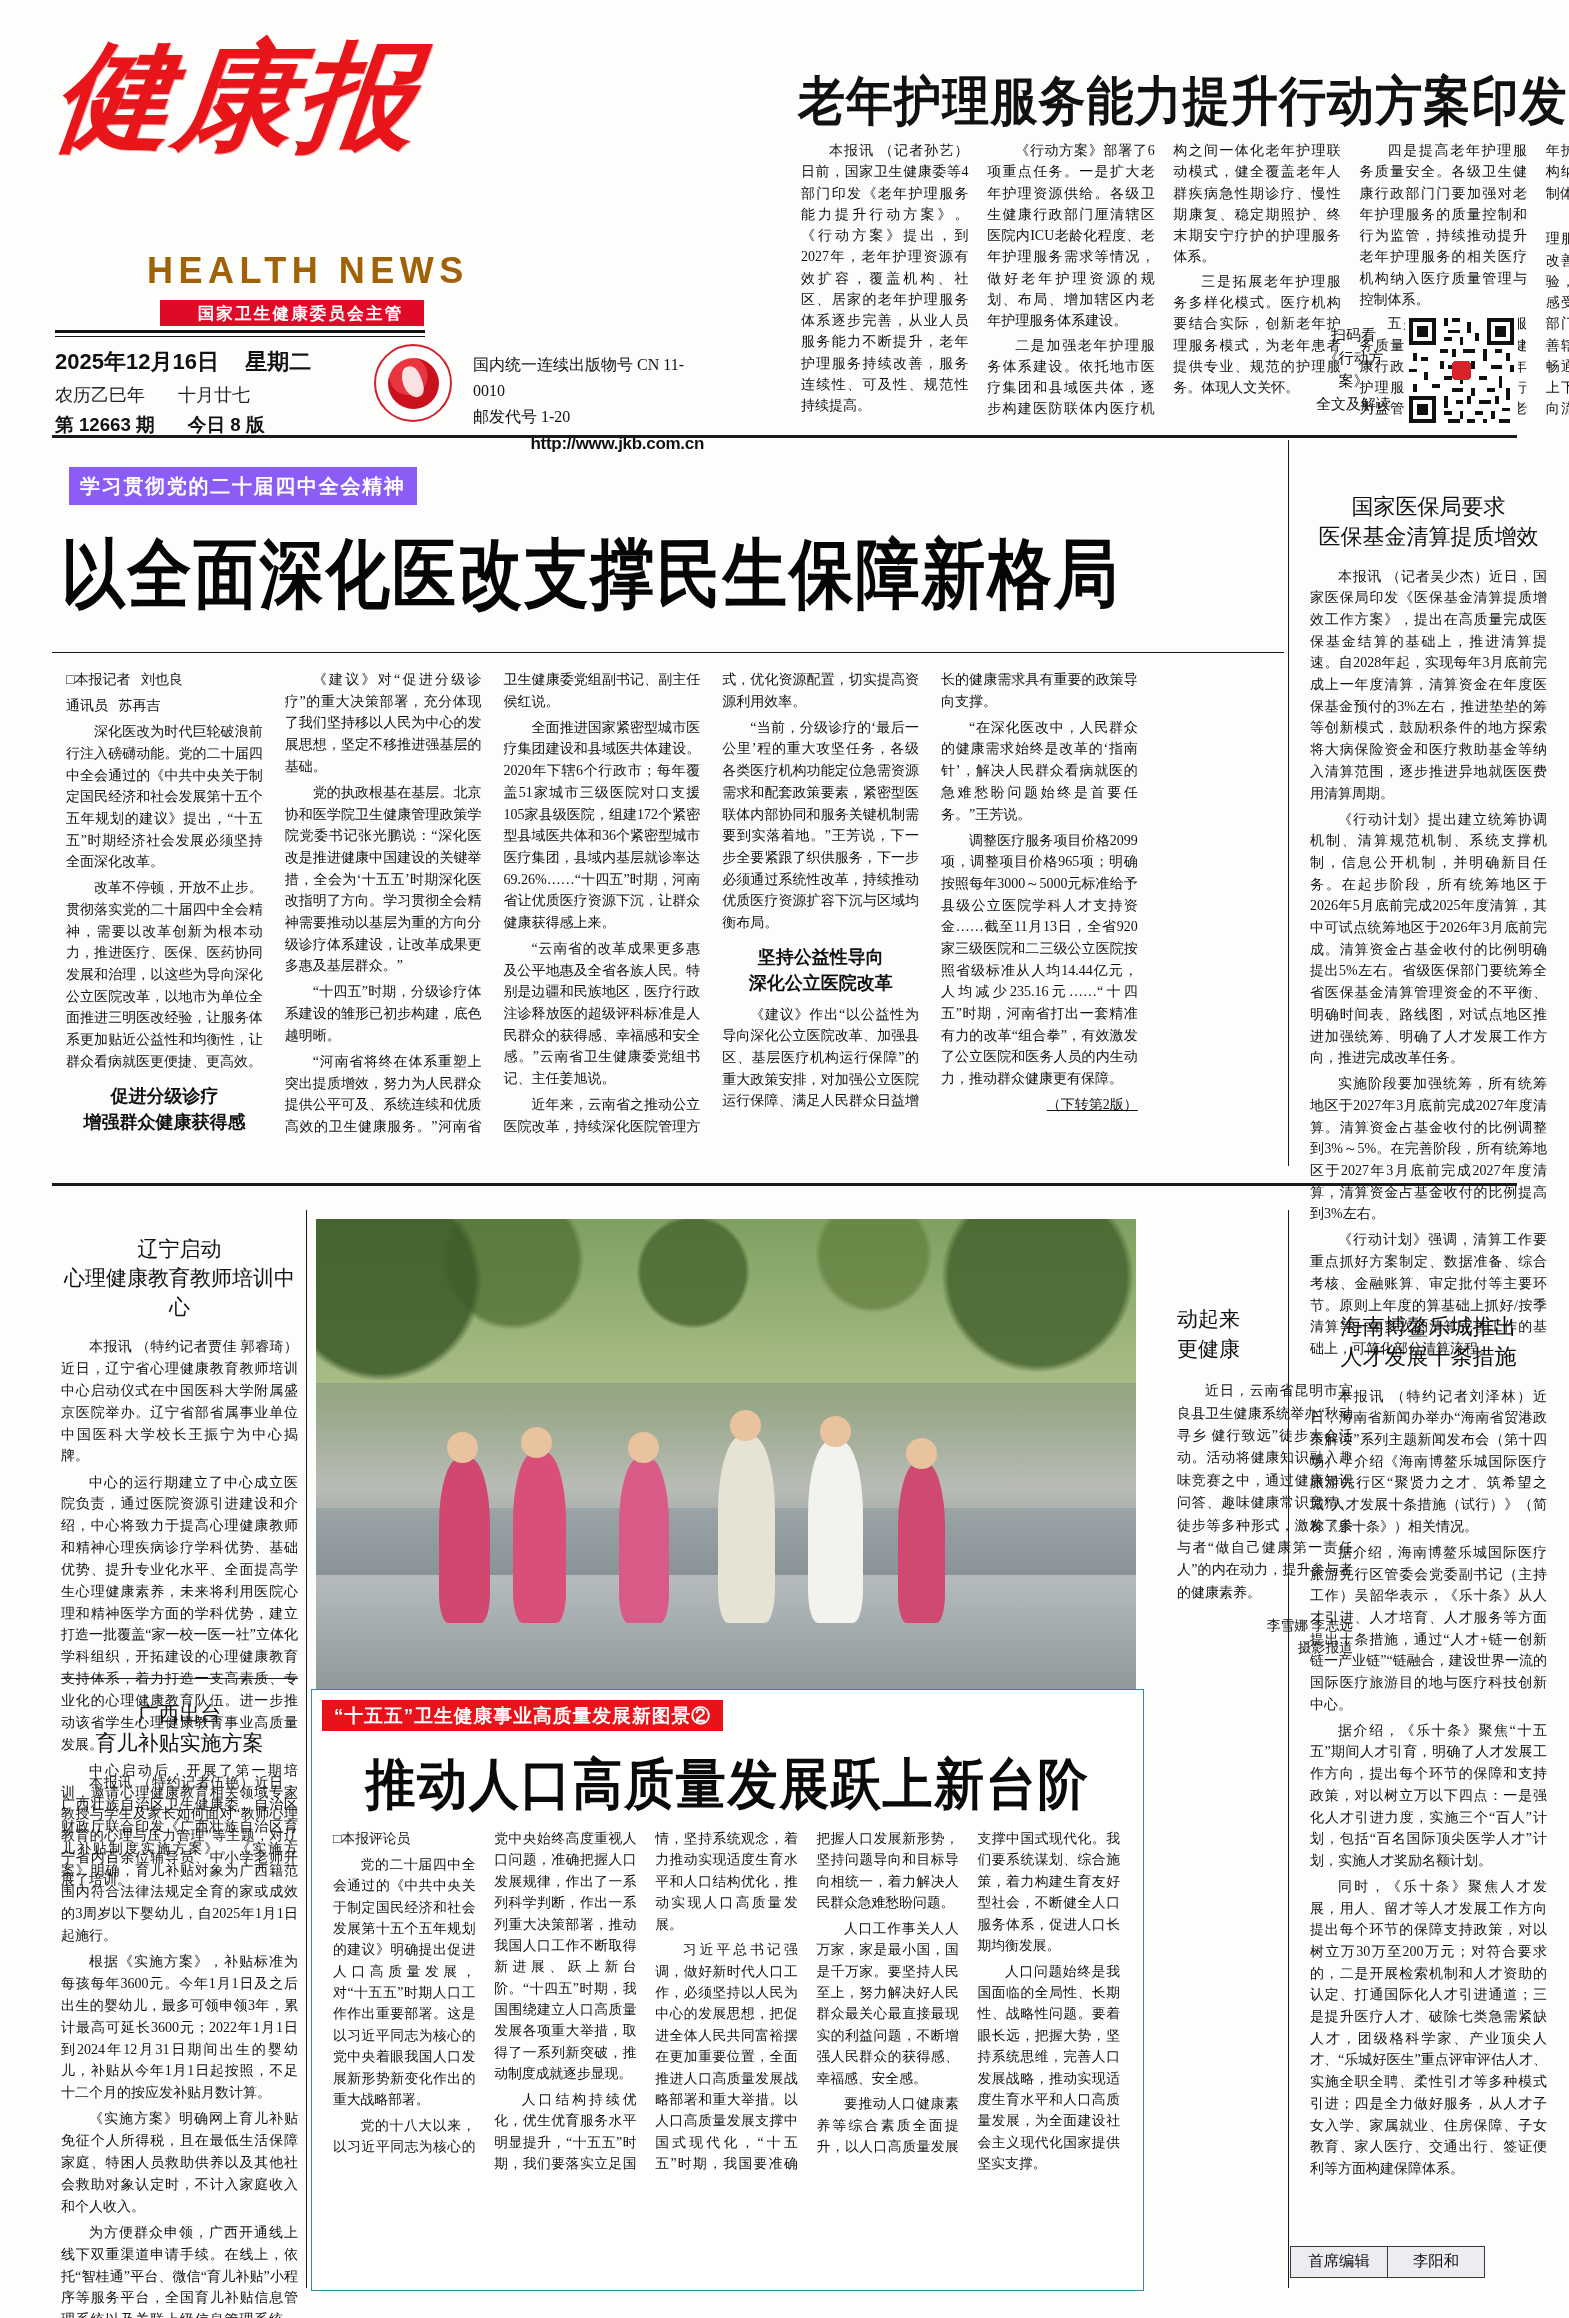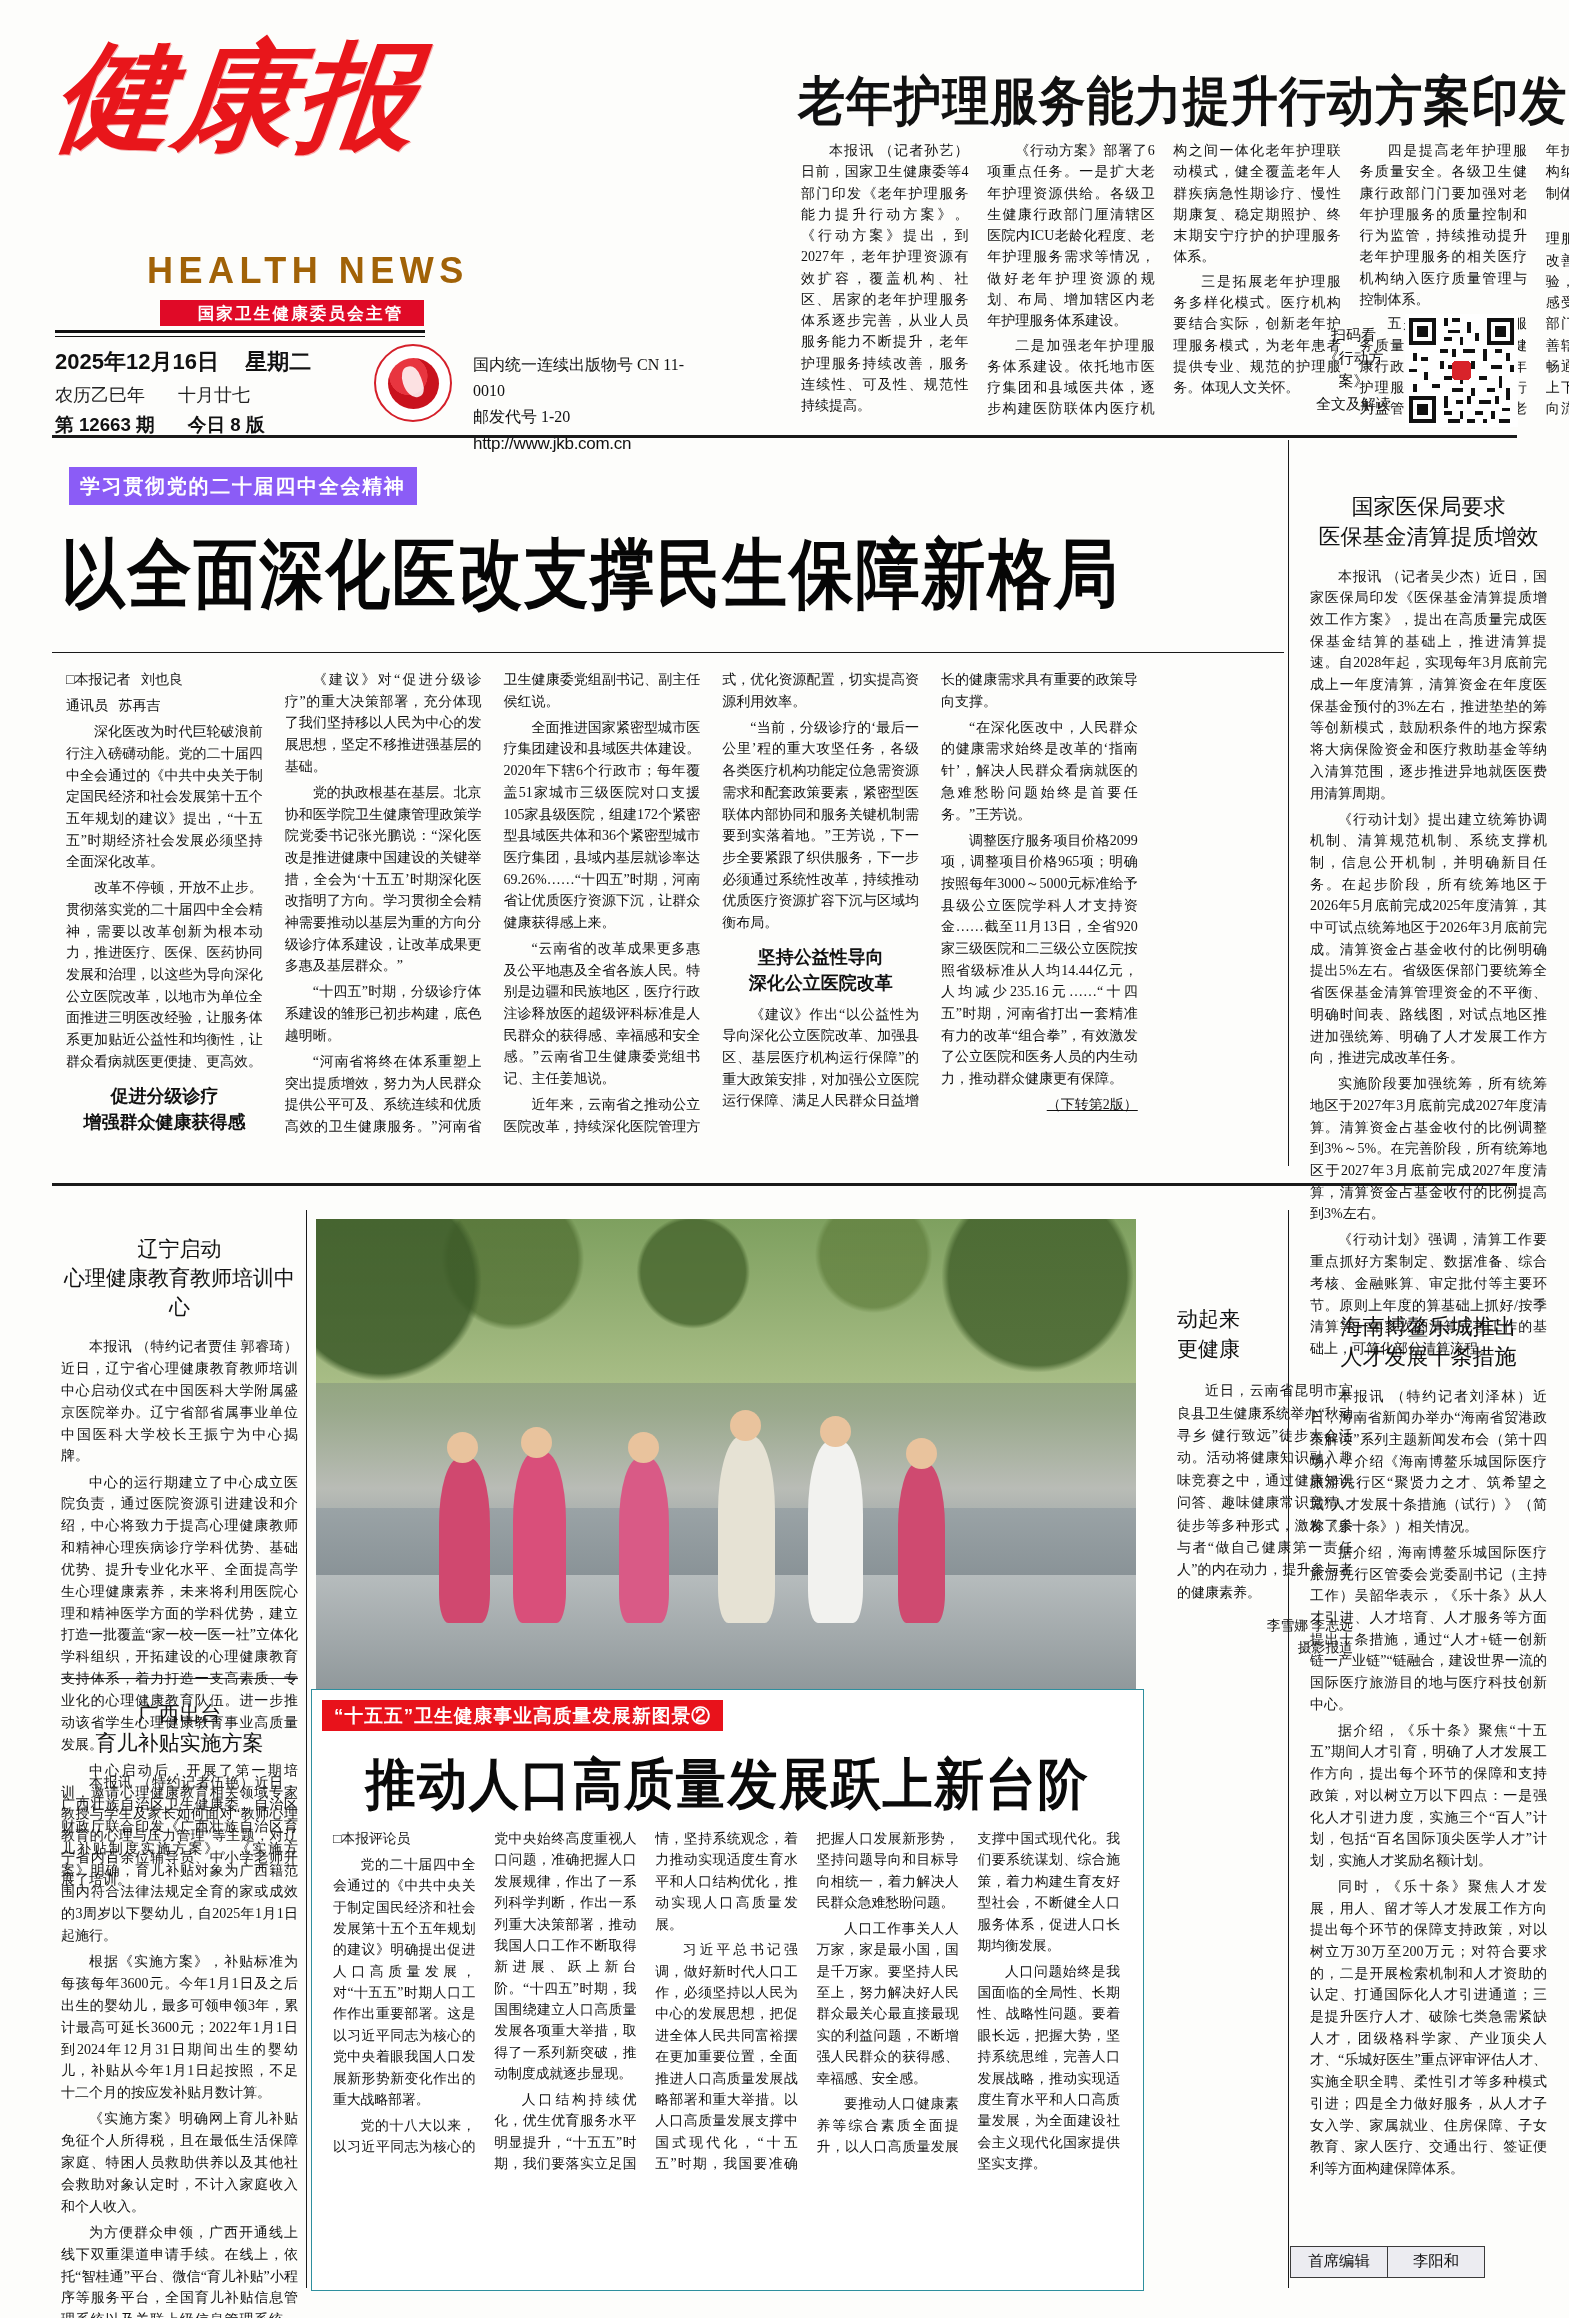--- a/index.html
+++ b/index.html
@@ -56,21 +56,21 @@
     width:51px;height:51px;border-radius:50%;
     background:radial-gradient(circle at 40% 35%, #e8353f 0 42%, #c9121d 43% 100%);
     position:relative;
   }
   .seal .inner:after{
     content:"";position:absolute;left:15.4px;top:8.8px;width:18.7px;height:32px;
     background:#fff;border-radius:50% 50% 40% 60%;transform:rotate(-18deg);opacity:.85;
   }
 
   .pubinfo{position:absolute;left:473px;top:352px;width:231px;font-size:16px;line-height:1.62;}
-  .pubinfo .url{font-family:"Liberation Sans",sans-serif;font-weight:normal;font-size:17px;letter-spacing:-0.3px;}
+  .pubinfo .url{font-family:"Liberation Sans",sans-serif;font-weight:bold;font-size:17px;letter-spacing:-0.3px;text-align:right;}
 
   
   .toplead{position:absolute;left:798px;top:66px;width:732px;}
   .toplead h1{
     margin:0;font-family:"Liberation Sans",sans-serif;font-weight:bold;
     font-size:47px;letter-spacing:1.1px;color:#111;white-space:nowrap;
     transform:scaleY(1.12);transform-origin:left top;
   }
   .toplead-cols{
     position:absolute;left:801px;top:140px;width:726px;height:286px;

